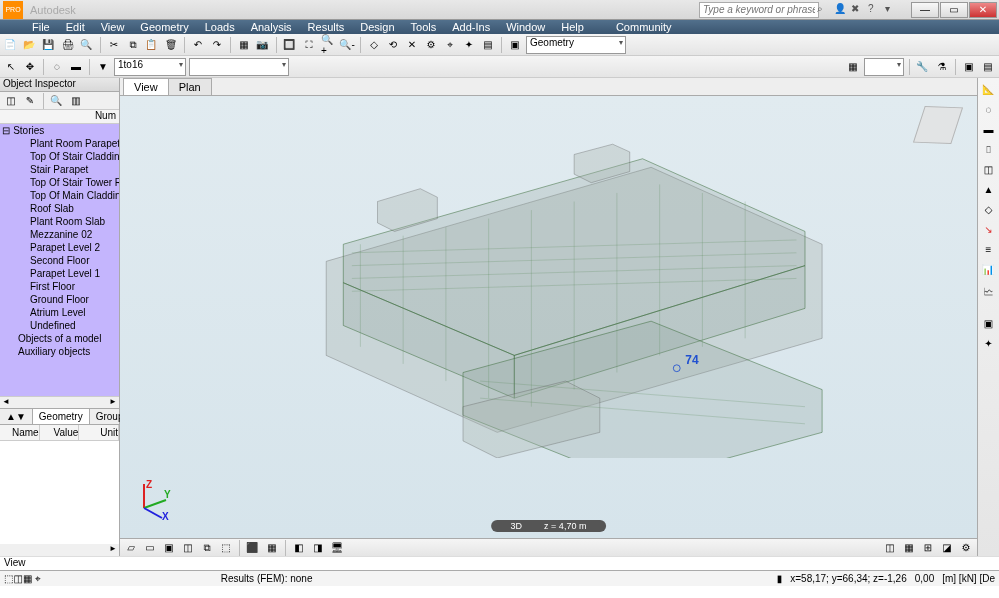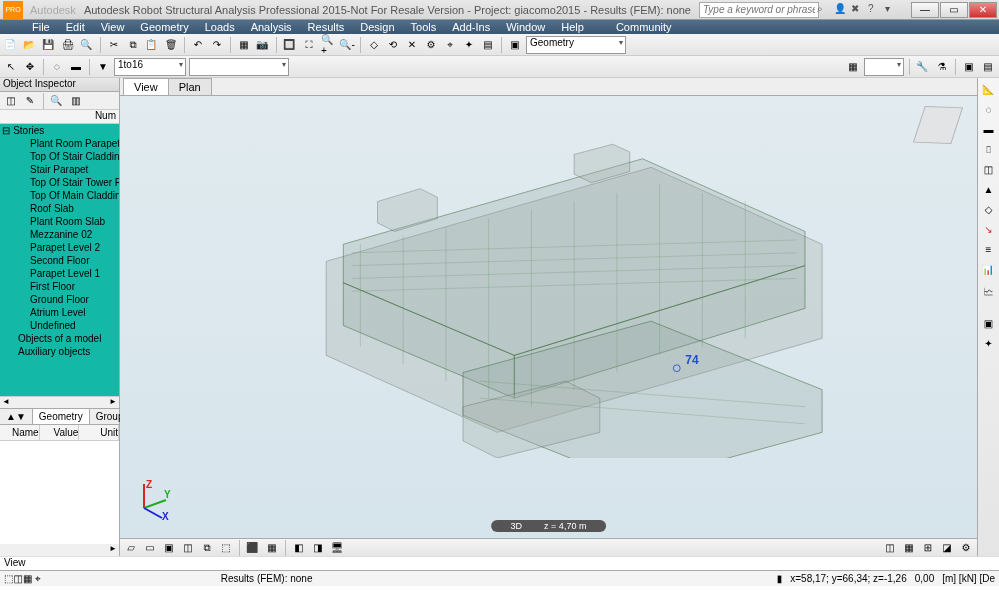--- a/index.html
+++ b/index.html
@@ -35,21 +35,21 @@
 .midcol { flex:1; display:flex; flex-direction:column; position:relative; background:#dce8ed; }
 .rightcol { width:22px; background:linear-gradient(#f5f5f5,#e5e5e5); border-left:1px solid #aaa; display:flex; flex-direction:column; align-items:center; padding-top:6px; gap:4px; }
 .rtool { width:16px; height:16px; font-size:10px; cursor:pointer; text-align:center; }
 
 
 .oi-title { height:14px; background:linear-gradient(#e8e8e8,#d8d8d8); font-size:10px; padding-left:3px; border-bottom:1px solid #aaa; }
 .oi-tools { height:18px; background:#f0f0f0; border-bottom:1px solid #ccc; display:flex; align-items:center; gap:3px; padding-left:3px; }
 .oi-head { height:14px; background:#f4f4f4; border-bottom:1px solid #ccc; display:flex; font-size:10px; }
 .oi-head span:first-child { flex:1; padding-left:3px;margin-top:38px; }
 .oi-head span:last-child { width:30px; text-align:right; padding-right:3px; }
-.tree { flex:1; overflow:auto; font-size:10px; background:#14b8a6; }
+.tree { flex:1; overflow:auto; font-size:10px; background:#c4b5fd; }
 .tree-item { padding:0 2px 0 8px; height:13px; line-height:13px; white-space:nowrap; cursor:pointer; }
 .tree-item.root { padding-left:2px; }
 .tree-item.root::before { content:"⊟ "; }
 .tree-item.child { padding-left:18px; }
 .tree-item.sub { padding-left:30px; }
 .tree-scroll { height:12px; background:#f0f0f0; border-top:1px solid #ccc; position:relative; }
 .tree-scroll::before { content:"◄"; position:absolute; left:2px; font-size:8px; }
 .tree-scroll::after { content:"►"; position:absolute; right:2px; font-size:8px; }
 
 
@@ -86,21 +86,20 @@
 .bldg { stroke:#3b6b3b; stroke-width:0.6; fill:rgba(140,160,150,.25); }
 .bldg2 { stroke:#555; stroke-width:0.4; fill:rgba(170,180,175,.35); }
 .grid { stroke:#5a8a5a; stroke-width:0.3; }
 </style>
 </head>
 <body>
 
 <div class="titlebar">
   <div class="appicon">PRO</div>
   <span class="ghost">Autodesk</span>
-  <span class="title">Autodesk Robot Structural Analysis Professional 2015-Not For Resale Version - Project: giacomo2015 - Results (FEM): none</span>
   <input class="search" placeholder="Type a keyword or phrase" style="">
   <div class="helpicons">
     <span>⌕</span>
     <span>👤</span>
     <span>✖</span>
     <span>?</span>
     <span>▾</span>
   </div>
   <div class="winicons">
     <div class="winbtn">—</div>

